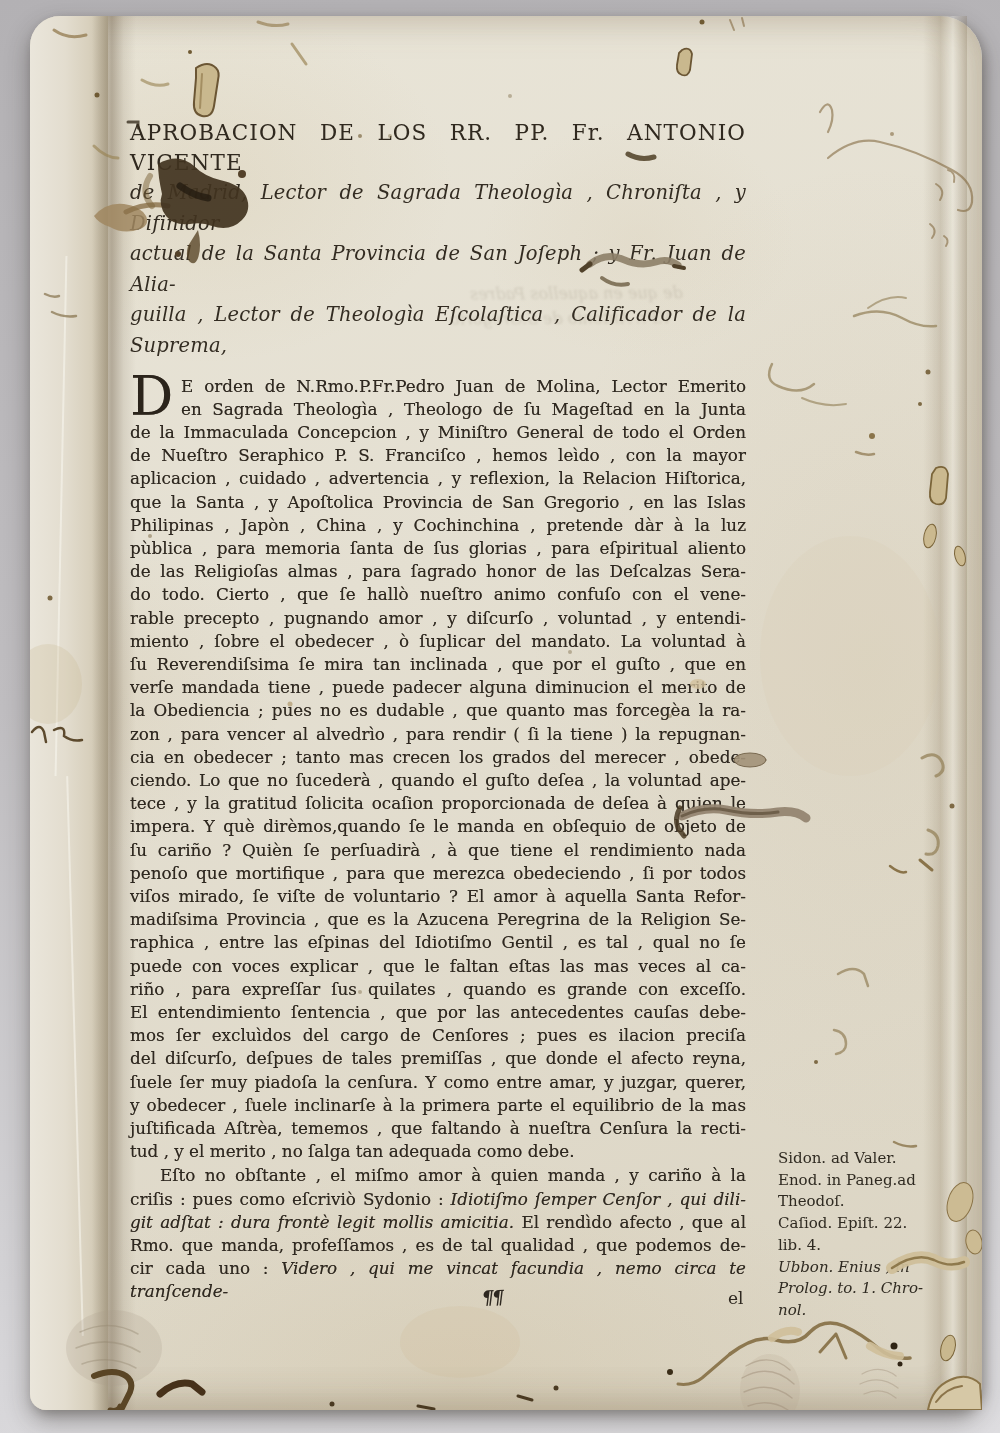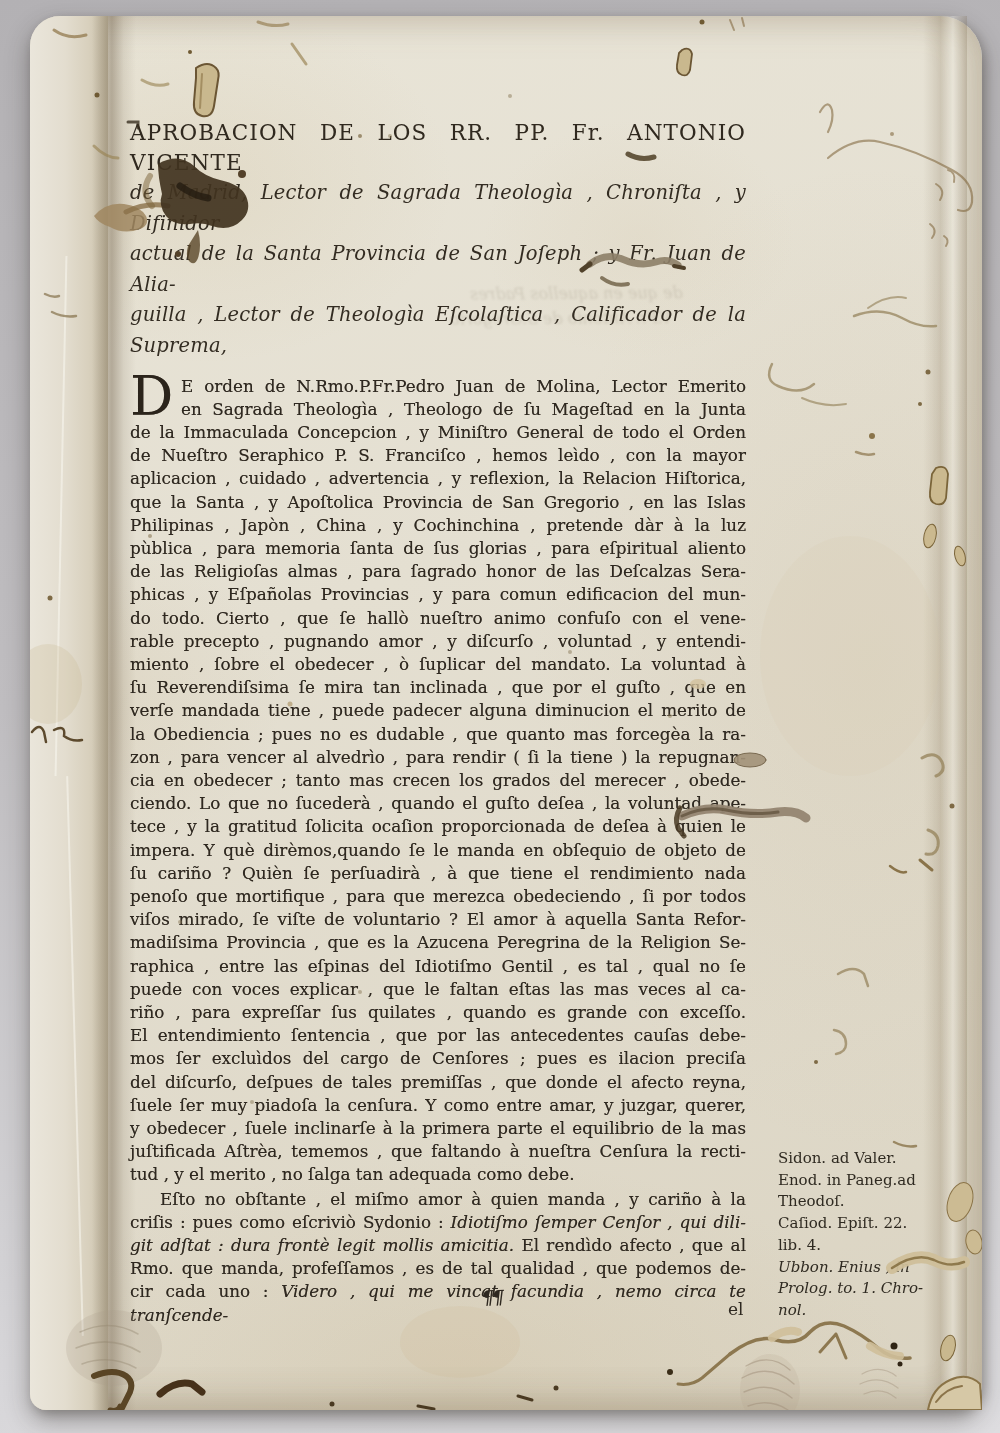--- a/index.html
+++ b/index.html
@@ -54,21 +54,21 @@
   .para .tline:last-child{text-align-last:left;}
   .p2 .tline:first-child{padding-left:30px;}
   .dropcap{
     float:left;font-size:54px;line-height:44px;height:46px;width:44px;
     padding-right:7px;color:#2b241b;
   }
   .sigmark{
     position:absolute;left:452px;top:1270px;font-size:19px;font-weight:bold;
     transform:skewX(-9deg) rotate(-2deg);color:#2e2820;letter-spacing:-2px;
   }
-  .catchword{position:absolute;left:698px;top:1272px;font-size:17px;color:#2e2820;margin-top:11px;}
+  .catchword{position:absolute;left:698px;top:1272px;font-size:17px;color:#2e2820;}
   .margin-note{
     position:absolute;left:740px;top:1132px;width:205px;
     font-size:15px;line-height:21.7px;color:#2f2a21;margin-left:8px;
   }
   .margin-note .tline{text-align:left;text-align-last:left;}
   .margin-note .tline:nth-child(n+6){font-style:italic;}
   .ghost{
     position:absolute;color:#857b68;opacity:.22;font-size:16px;font-style:italic;
     transform:scaleX(-1) rotate(.4deg);filter:blur(1px);white-space:nowrap;
   }
@@ -101,21 +101,20 @@
         <div>
             <div class="tline">E orden de N.Rmo.P.Fr.Pedro Juan de Molina, Lector Emerito</div>
             <div class="tline">en Sagrada Theologìa , Theologo de ſu Mageſtad en la Junta</div>
             <div class="tline">de la Immaculada Concepcion , y Miniſtro General de todo el Orden</div>
             <div class="tline">de Nueſtro Seraphico P. S. Franciſco , hemos leìdo , con la mayor</div>
             <div class="tline">aplicacion , cuidado , advertencia , y reflexion, la Relacion Hiſtorica,</div>
             <div class="tline">que la Santa , y Apoſtolica Provincia de San Gregorio , en las Islas</div>
             <div class="tline">Philipinas , Japòn , China , y Cochinchina , pretende dàr à la luz</div>
             <div class="tline">pùblica , para memoria ſanta de ſus glorias , para eſpiritual aliento</div>
             <div class="tline">de las Religioſas almas , para ſagrado honor de las Deſcalzas Sera-</div>
-            <div class="tline">phicas , y Eſpañolas Provincias , y para comun edificacion del mun-</div>
             <div class="tline">do todo. Cierto , que ſe hallò nueſtro animo confuſo con el vene-</div>
             <div class="tline">rable precepto , pugnando amor , y diſcurſo , voluntad , y entendi-</div>
             <div class="tline">miento , ſobre el obedecer , ò ſuplicar del mandato. La voluntad à</div>
             <div class="tline">ſu Reverendiſsima ſe mira tan inclinada , que por el guſto , que en</div>
             <div class="tline">verſe mandada tiene , puede padecer alguna diminucion el merito de</div>
             <div class="tline">la Obediencia ; pues no es dudable , que quanto mas forcegèa la ra-</div>
             <div class="tline">zon , para vencer al alvedrìo , para rendir ( ſi la tiene ) la repugnan-</div>
             <div class="tline">cia en obedecer ; tanto mas crecen los grados del merecer , obede-</div>
             <div class="tline">ciendo. Lo que no ſucederà , quando el guſto deſea , la voluntad ape-</div>
             <div class="tline">tece , y la gratitud ſolicita ocaſion proporcionada de deſea à quien le</div>

